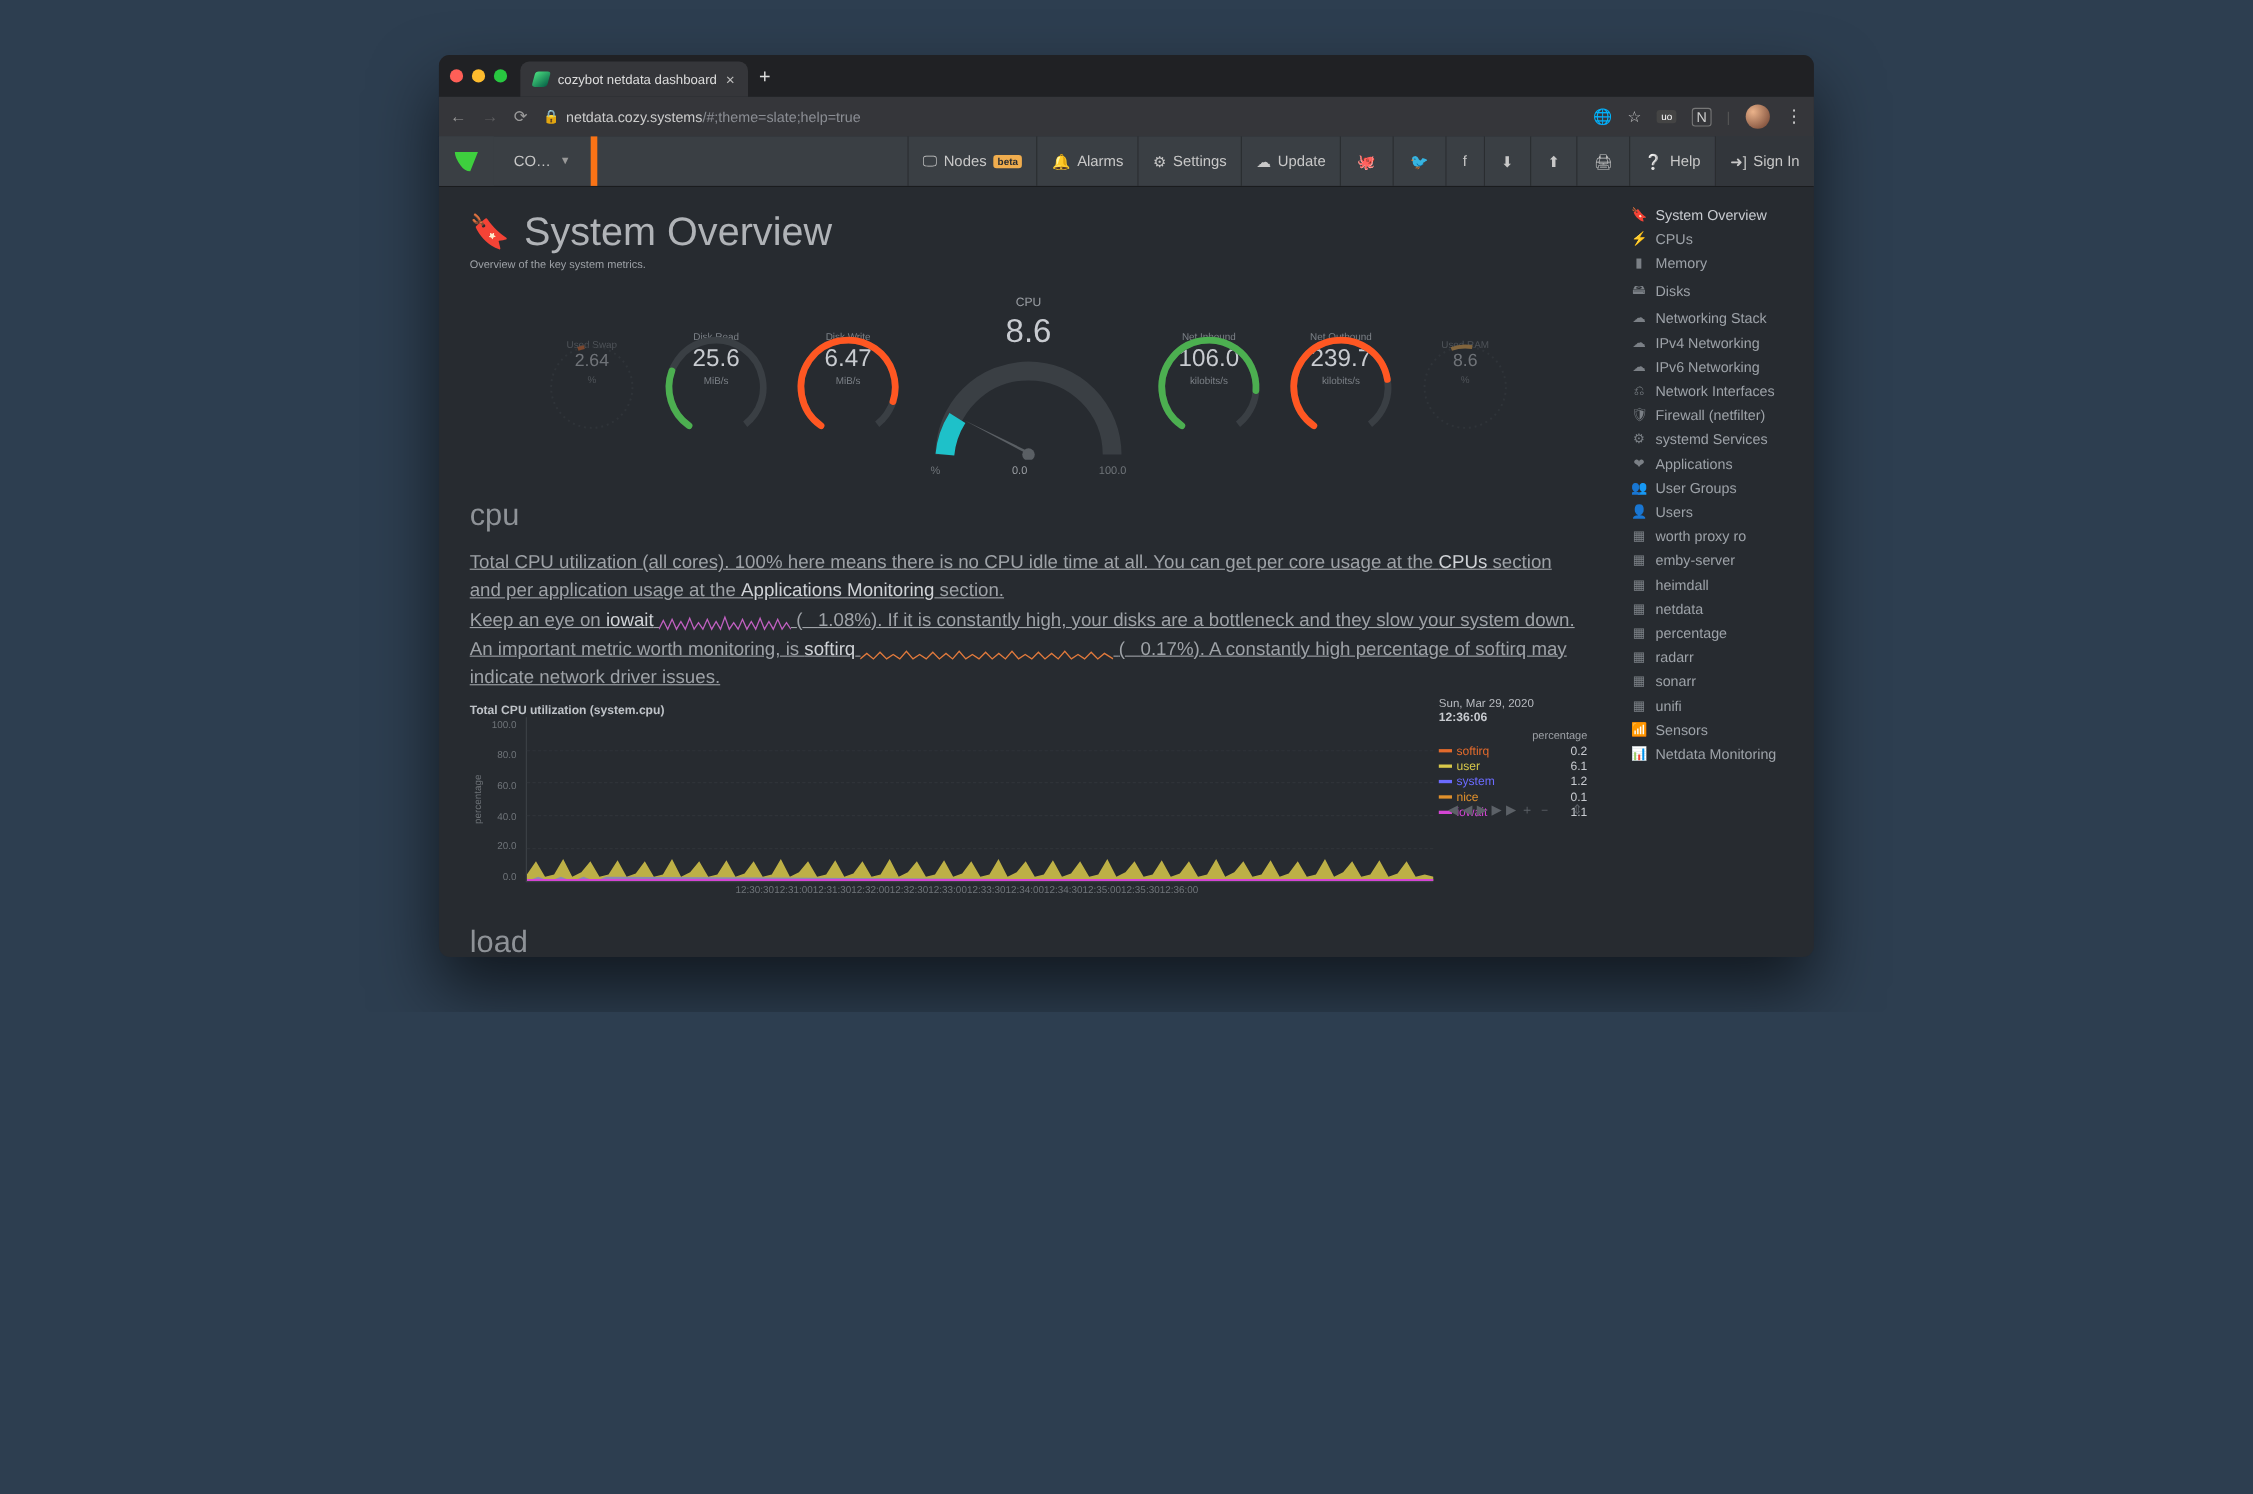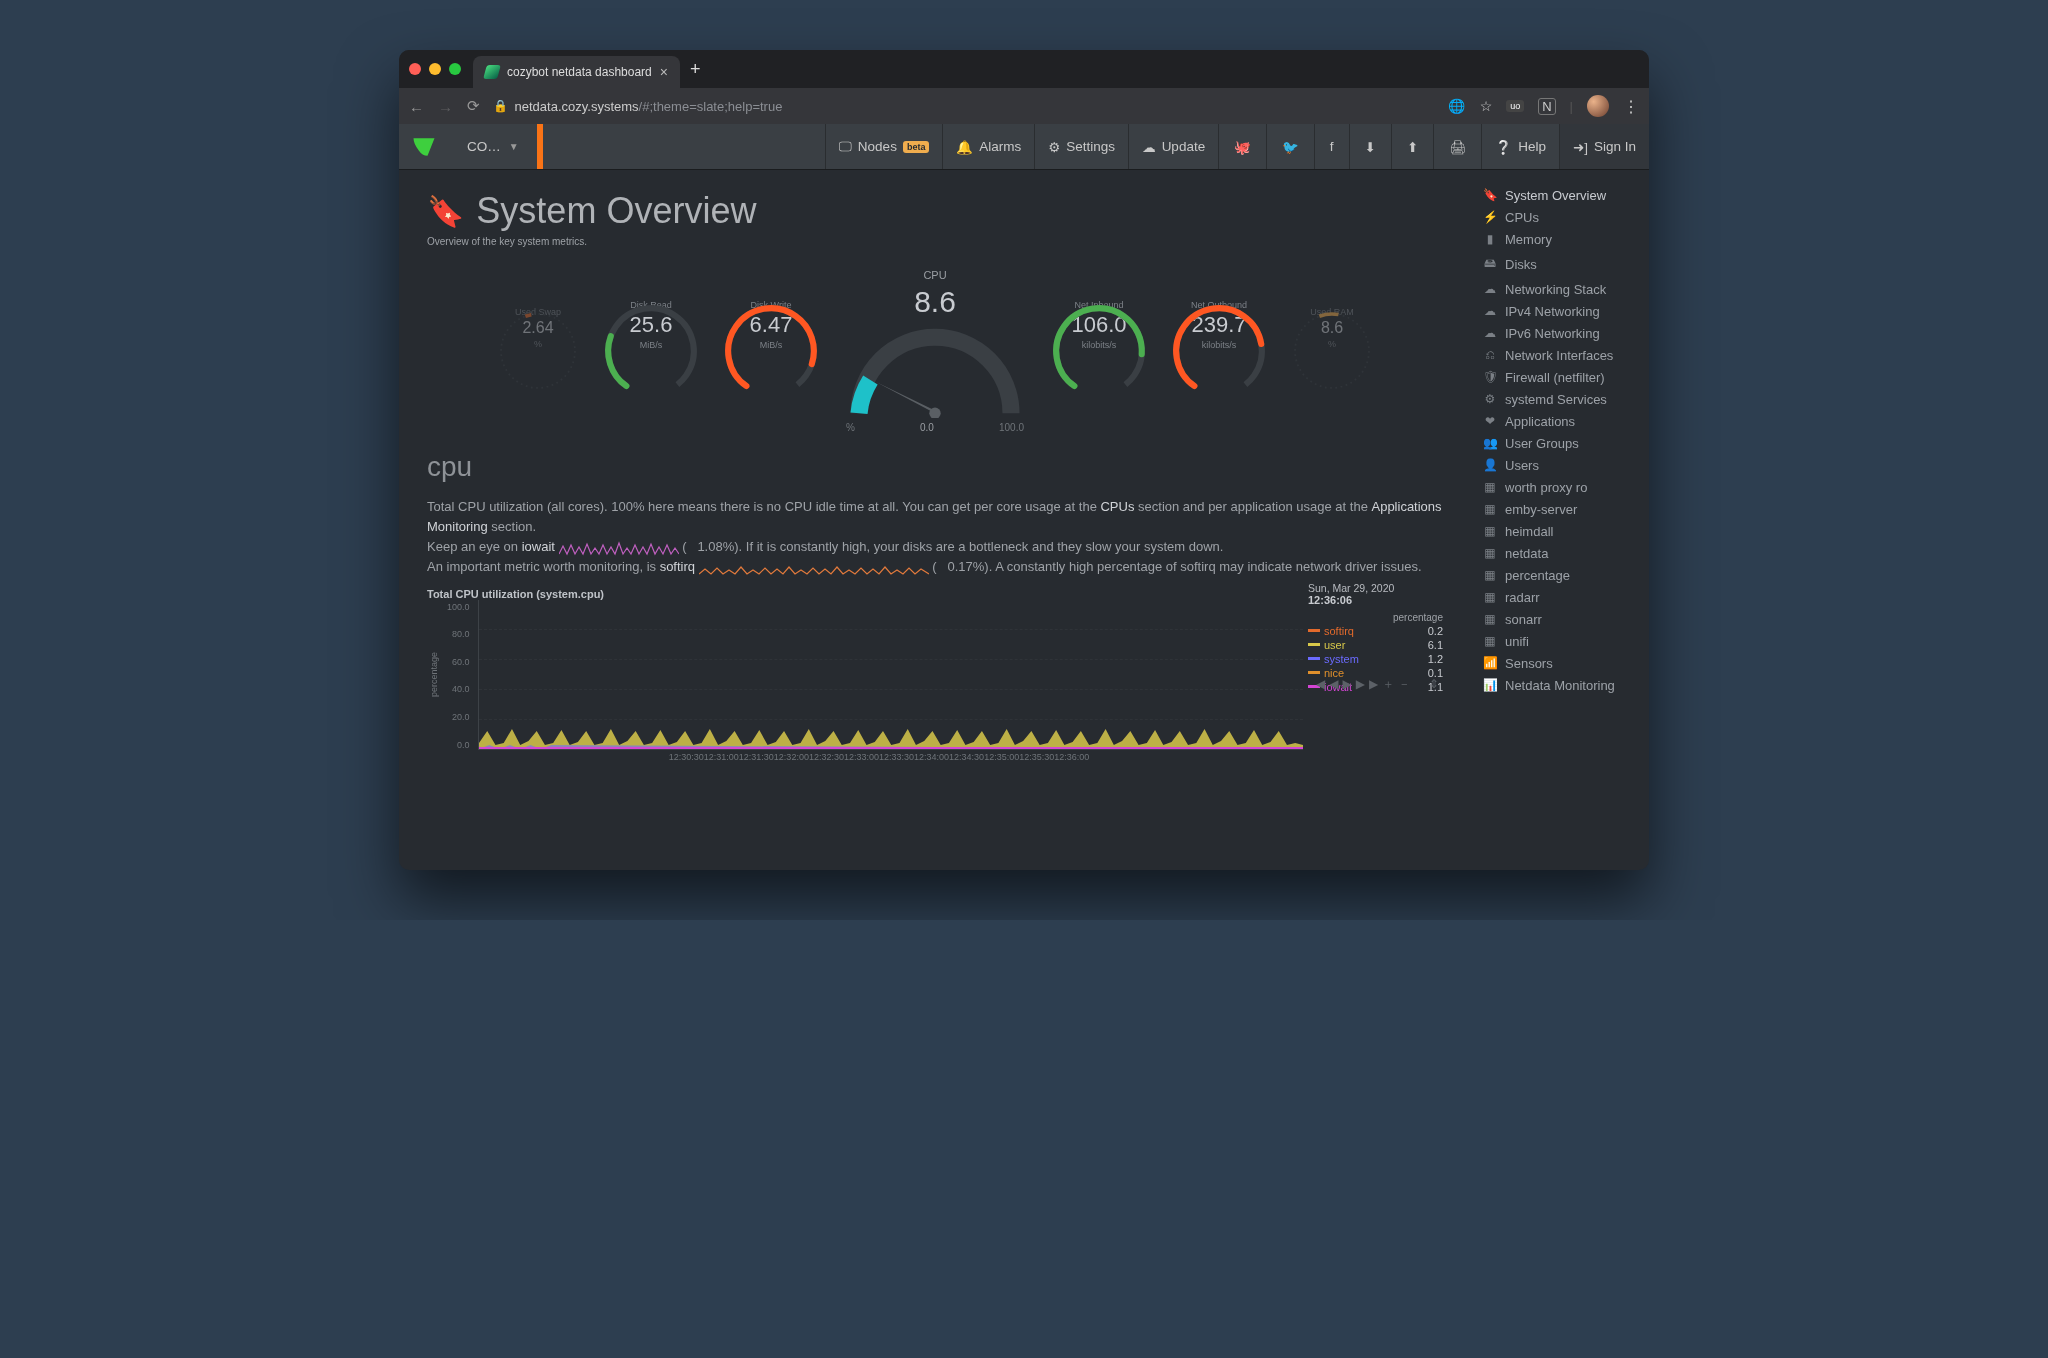--- a/index.html
+++ b/index.html
@@ -127,21 +127,21 @@
     width: 190px; text-align:center; position:relative;
     color:#c8cbd0;
   }
   .cpu-gauge .gt { font-size:11px; color:#9a9ea3; }
   .cpu-gauge .gv { font-size:30px; font-weight:400; margin: 4px 0; }
   .cpu-gauge svg { width: 190px; height: 95px; }
   .cpu-gauge .gs { display:flex; justify-content:space-between; font-size:10px; color:#6f7479; padding:0 6px; }
   .cpu-gauge .gs .mid { color:#9a9ea3; }
   
   .section-title { font-size:28px; font-weight:300; color:#8e9297; margin-top:18px; }
-  .section-body { font-size:13px; color:#9ea2a7; margin-top:14px; line-height:1.55; }
+  .section-body { font-size:17px; color:#9ea2a7; margin-top:14px; line-height:1.55;text-decoration:underline; }
   .section-body .bright { color:#d0d3d7; font-weight:500; }
   .spark { display:inline-block; width:120px; height:16px; vertical-align:middle; }
   
   .chart-wrap { margin-top:10px; position:relative; }
   .chart-title { font-size:11px; color:#bfc3c8; font-weight:600; }
   .chart-area { display:flex; gap:8px; }
   .yaxis { display:flex; flex-direction:column; justify-content:space-between; font-size:9px; color:#6f7479; text-align:right; height:150px; padding-top:2px;}
   .yrot { writing-mode: vertical-rl; transform:rotate(180deg); font-size:9px; color:#6f7479; align-self:center; padding-right:2px;}
   .plot { flex:1; height:150px; position:relative; border-left:1px solid #3d4247; border-bottom:1px solid #3d4247; margin-right: 140px; }
   .grid-line { position:absolute; left:0; right:0; border-top:1px dashed #2f3338; }
@@ -430,20 +430,21 @@
             <span>12:33:00</span>
             <span>12:33:30</span>
             <span>12:34:00</span>
             <span>12:34:30</span>
             <span>12:35:00</span>
             <span>12:35:30</span>
             <span>12:36:00</span>
           </div>
       </div>
 
+      <div class="load-title">load</div>
     </div>
 
     <div class="sidebar" id="sidebar">
         <div class="side-item active">
           <span class="sicon">🔖</span>
           <span>System Overview</span>
         </div>
         <div class="side-item">
           <span class="sicon">⚡</span>
           <span>CPUs</span>

